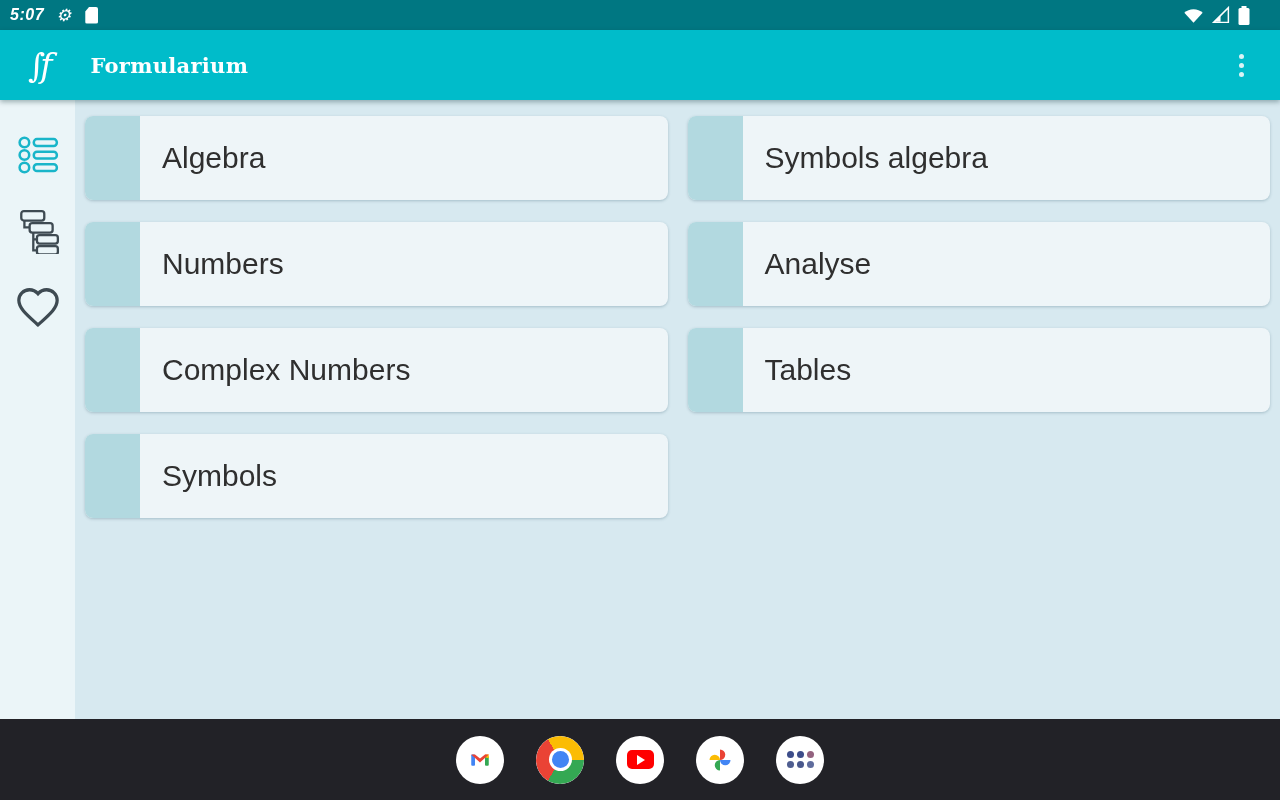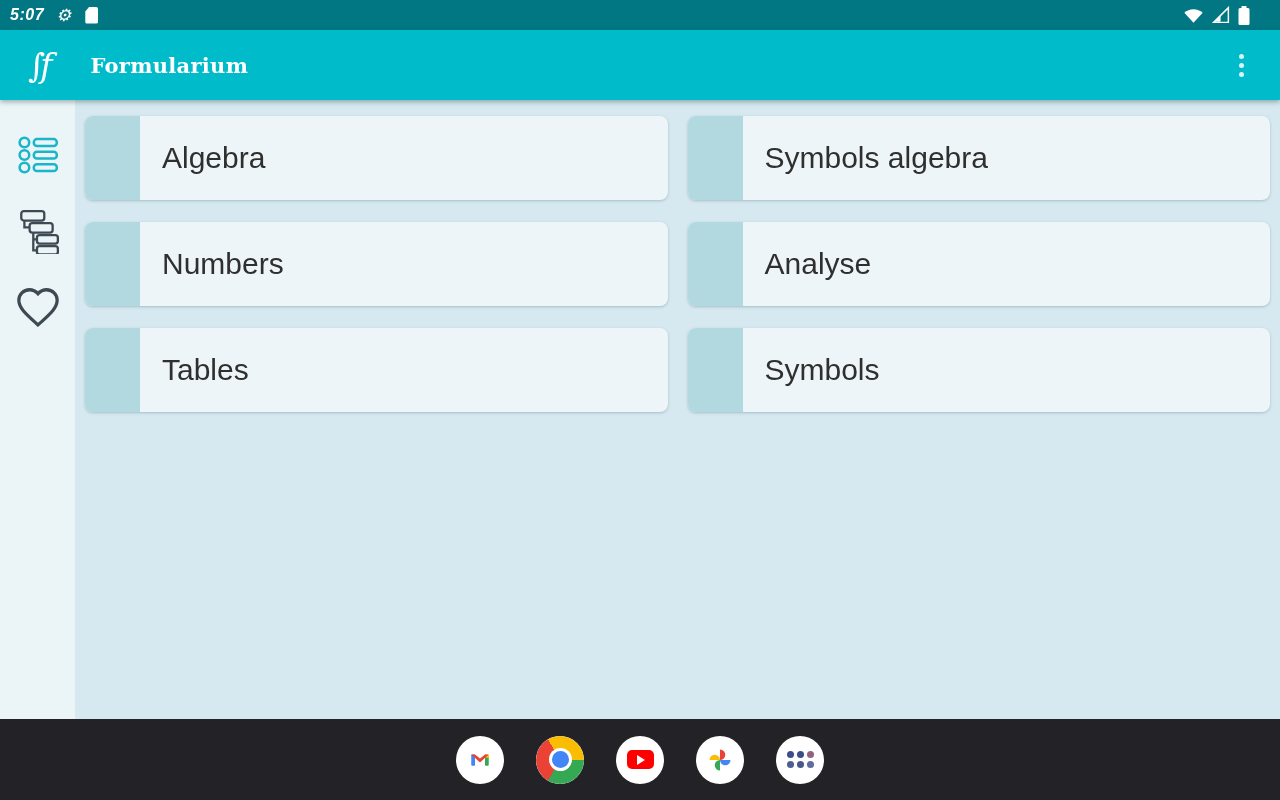--- a/index.html
+++ b/index.html
@@ -140,20 +140,24 @@
       <div class="card">
         <div class="card-accent"></div>
         <div class="card-label">Numbers</div>
       </div>
       <div class="card">
         <div class="card-accent"></div>
         <div class="card-label">Analyse</div>
       </div>
       <div class="card">
         <div class="card-accent"></div>
+        <div class="card-label">Complex Numbers</div>
+      </div>
+      <div class="card">
+        <div class="card-accent"></div>
         <div class="card-label">Tables</div>
       </div>
       <div class="card">
         <div class="card-accent"></div>
         <div class="card-label">Symbols</div>
       </div>
     </div>
   </div>
 
   <div class="taskbar">

